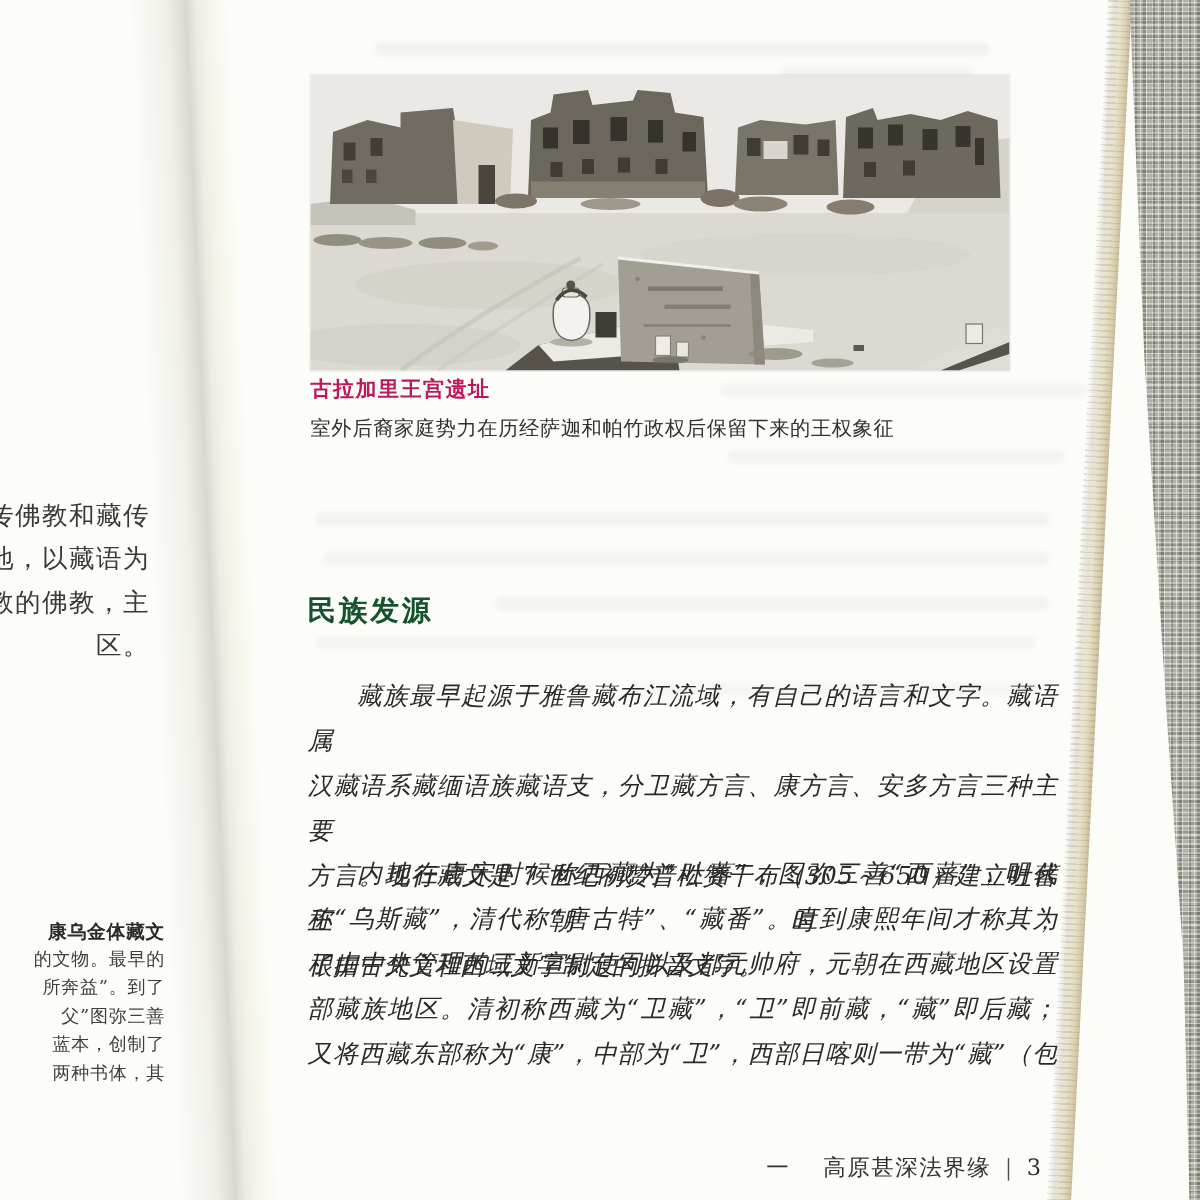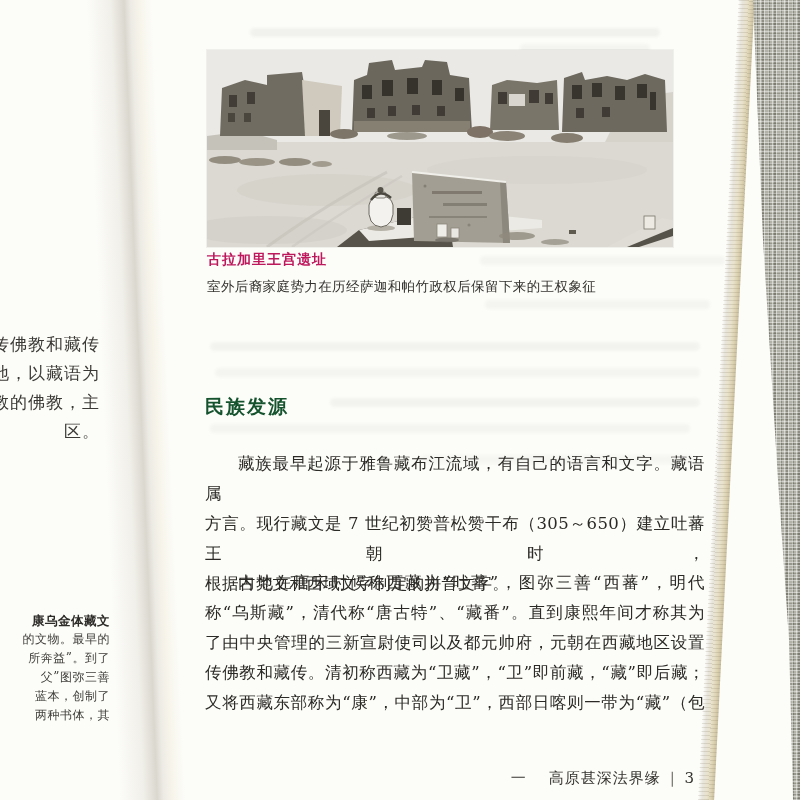--- a/index.html
+++ b/index.html
@@ -44,21 +44,21 @@
   .left-note{
     position:absolute;left:-92px;top:611px;width:202px;text-align:right;
     font-size:12px;line-height:19px;color:#3f3e3a;letter-spacing:.5px;white-space:nowrap;
   }
   .left-note .note-title{font-weight:bold;font-size:12.5px;color:#2c2b28;}
   
   .photo{position:absolute;left:207px;top:50px;width:466px;height:197px;outline:1px solid rgba(0,0,0,.05);}
   .cap-title{position:absolute;left:207px;top:251px;font-size:14px;font-weight:bold;color:#be185d;letter-spacing:1px;font-family:"DejaVu Sans","Liberation Sans",sans-serif;}
   .caption{position:absolute;left:207px;top:274px;width:480px;font-size:13.5px;line-height:25px;color:#33322f;letter-spacing:.4px;font-family:"DejaVu Sans","Liberation Sans",sans-serif;}
   .heading{position:absolute;left:205px;top:394px;font-size:19px;font-weight:bold;color:#14532d;letter-spacing:2px;}
-  .para{position:absolute;left:205px;width:500px;font-size:16.5px;line-height:30px;color:#2b2a27;letter-spacing:.4px;}
+  .para{position:absolute;left:205px;width:500px;font-size:16.5px;line-height:30px;color:#2b2a27;letter-spacing:.4px;font-style:italic;}
   .para-1{top:449px;}
   .para-2{top:568px;}
   .para .line{text-align:justify;text-align-last:justify;}
   .para .line.first{text-indent:2em;}
   .para .line.last{text-align-last:left;}
   .footer{
     position:absolute;left:470px;top:769px;width:225px;
     display:flex;justify-content:flex-end;align-items:baseline;
     font-size:15px;color:#33322e;letter-spacing:1px;
   }
@@ -195,28 +195,29 @@
 
   <div class="cap-title">古拉加里王宫遗址</div>
   <div class="caption">
       <div class="line last">室外后裔家庭势力在历经萨迦和帕竹政权后保留下来的王权象征</div>
     </div>
 
   <div class="heading">民族发源</div>
 
   <div class="para para-1">
       <div class="line first">藏族最早起源于雅鲁藏布江流域，有自己的语言和文字。藏语属</div>
+      <div class="line">汉藏语系藏缅语族藏语支，分卫藏方言、康方言、安多方言三种主要</div>
       <div class="line">方言。现行藏文是 7 世纪初赞普松赞干布（305～650）建立吐蕃王朝时，</div>
       <div class="line last">根据古梵文和西域文字制定的拼音文字。</div>
     </div>
   <div class="para para-2">
       <div class="line first">内地在唐宋时候称西藏为“吐蕃”，图弥三善“西蕃”，明代</div>
       <div class="line">称“乌斯藏”，清代称“唐古特”、“藏番”。直到康熙年间才称其为</div>
       <div class="line">了由中央管理的三新宣尉使司以及都元帅府，元朝在西藏地区设置</div>
-      <div class="line">传佛教和藏传。清初称西藏为“卫藏”，“卫”即前藏，“藏”即后藏；</div>
+      <div class="line">部藏族地区。清初称西藏为“卫藏”，“卫”即前藏，“藏”即后藏；</div>
       <div class="line">又将西藏东部称为“康”，中部为“卫”，西部日喀则一带为“藏”（包</div>
     </div>
 
   <div class="footer">
     <span class="marker">一</span>
     <span>高原甚深法界缘</span>
     <span class="sep">｜</span>
     <span>3</span>
   </div>
 

